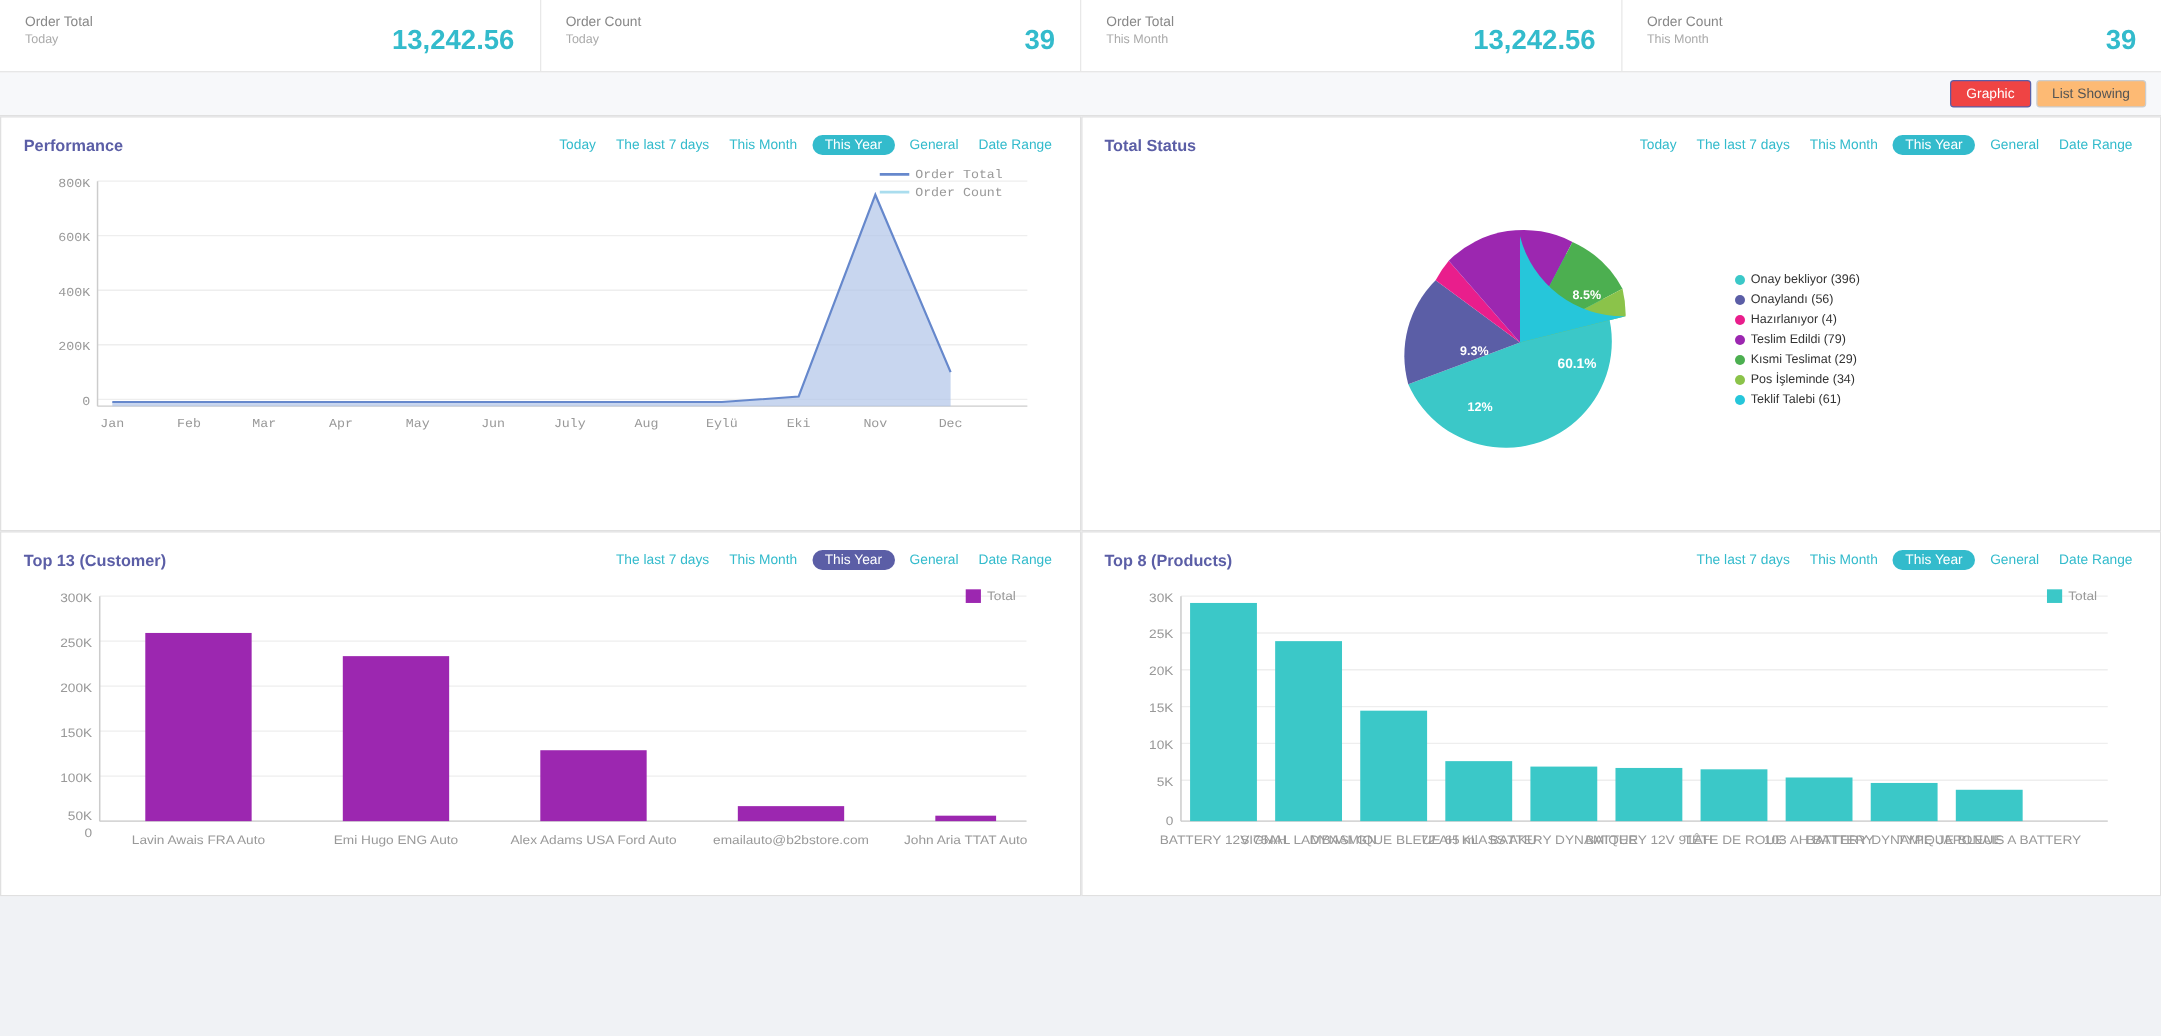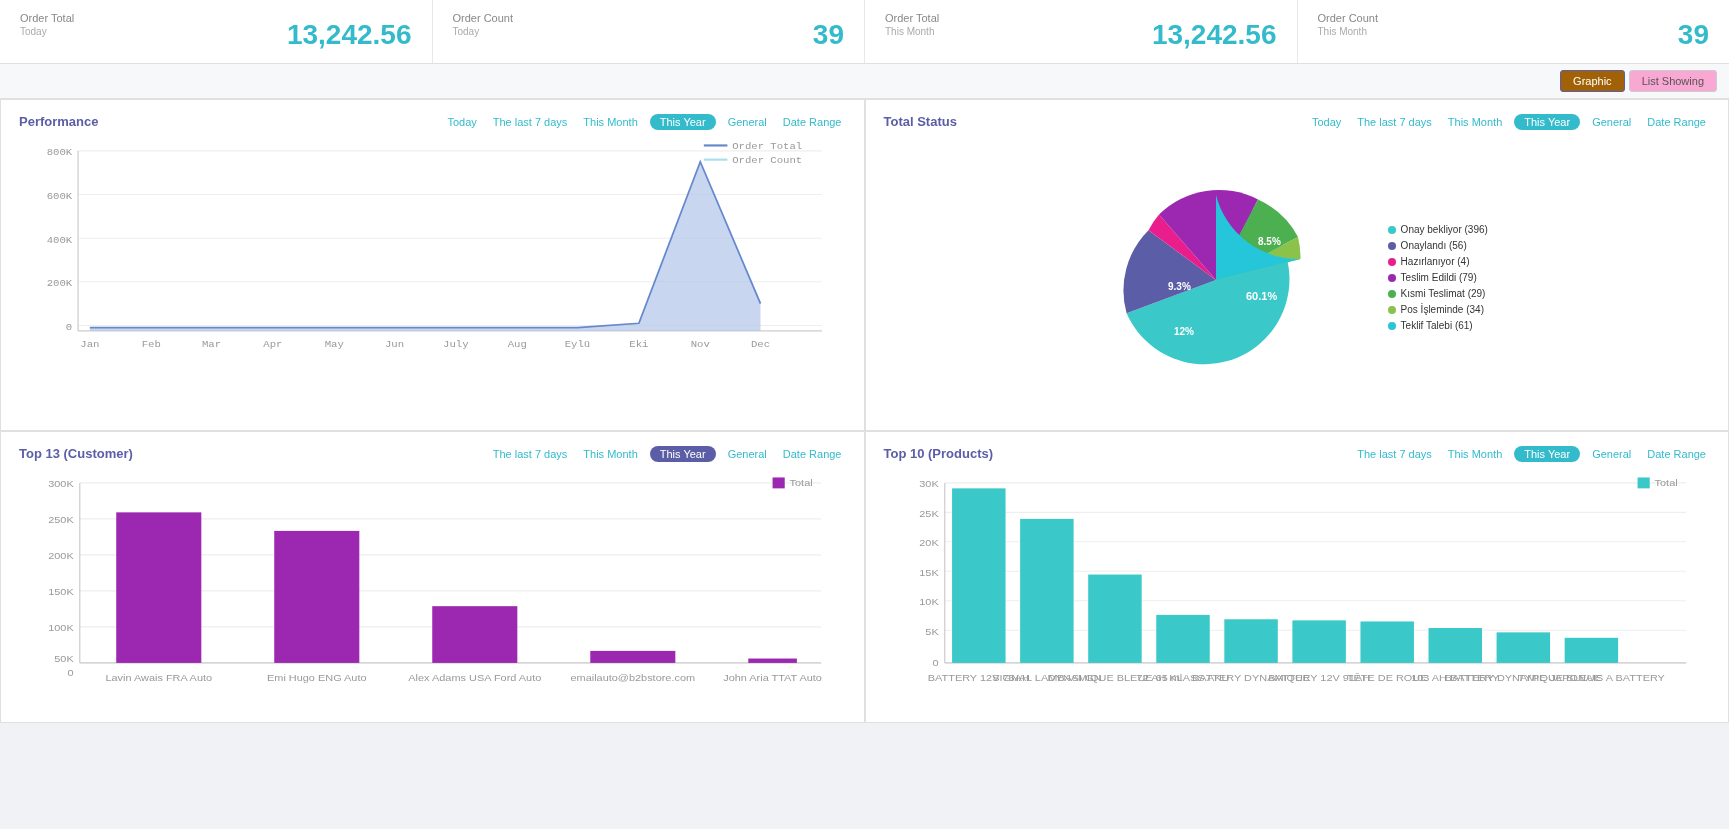--- a/index.html
+++ b/index.html
@@ -12,41 +12,41 @@
       border-bottom: 1px solid #e0e0e0;
     }
     .stat-card {
       flex: 1;
       padding: 12px 20px;
       border-right: 1px solid #e8e8e8;
     }
     .stat-card:last-child { border-right: none; }
     .stat-title { font-size: 11px; color: #888; margin-bottom: 2px; }
     .stat-subtitle { font-size: 10px; color: #aaa; }
-    .stat-value { font-size: 28px; font-weight: bold; color: #3bc; float: right; margin-top: -18px; }
+    .stat-value { font-size: 22px; font-weight: bold; color: #3bc; float: right; margin-top: -18px; }
 
     .toolbar {
       display: flex;
       justify-content: flex-end;
       padding: 6px 12px;
       background: #f7f8fa;
       border-bottom: 1px solid #e0e0e0;
       gap: 4px;
     }
     .toolbar button {
       padding: 4px 12px;
       border: 1px solid #ccc;
-      background: #f9a8d4;
+      background: #fdba74;
       border-radius: 3px;
       cursor: pointer;
       font-size: 11px;
       color: #555;
     }
     .toolbar button.active {
-      background: #a16207;
+      background: #ef4444;
       color: #fff;
       border-color: #5b5ea6;
     }
 
     .dashboard-grid {
       display: grid;
       grid-template-columns: 1fr 1fr;
       grid-template-rows: auto auto;
       gap: 0;
     }
@@ -54,20 +54,21 @@
     .panel {
       background: #fff;
       border: 1px solid #e0e0e0;
       padding: 14px 18px 10px;
       position: relative;
     }
 
     .panel-header {
       display: flex;
       justify-content: space-between;
+      align-items: center;
       margin-bottom: 10px;
     }
     .panel-title {
       font-size: 13px;
       font-weight: bold;
       color: #5b5ea6;
     }
     .filter-tabs {
       display: flex;
       gap: 8px;
@@ -360,21 +361,21 @@
         <text x="620" y="192" text-anchor="middle" class="x-axis-label" font-size="8">John Aria TTAT Auto</text>
 
         <rect x="620" y="5" width="10" height="10" fill="#9c27b0"></rect>
         <text x="634" y="13" class="y-axis-label" font-size="9">Total</text>
       </svg>
     </div>
   </div>
 
   <div class="panel">
     <div class="panel-header">
-      <div class="panel-title">Top 10 (Products)</div>
+      <div class="panel-title">Top 8 (Products)</div>
       <div class="filter-tabs">
         <span class="filter-tab">The last 7 days</span>
         <span class="filter-tab">This Month</span>
         <span class="filter-tab active">This Year</span>
         <span class="filter-tab">General</span>
         <span class="filter-tab">Date Range</span>
       </div>
     </div>
     <div class="bar-chart-area">
       <svg viewBox="0 0 680 220" preserveAspectRatio="none">

